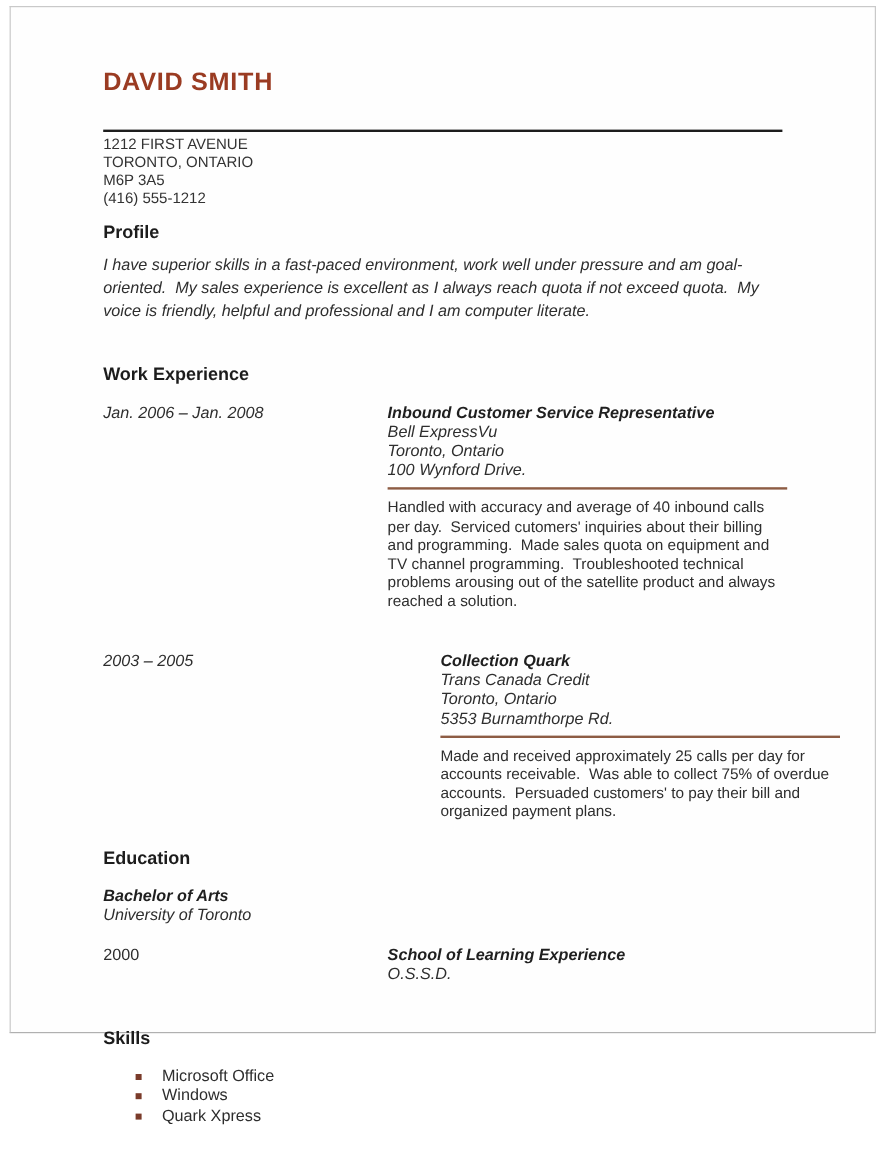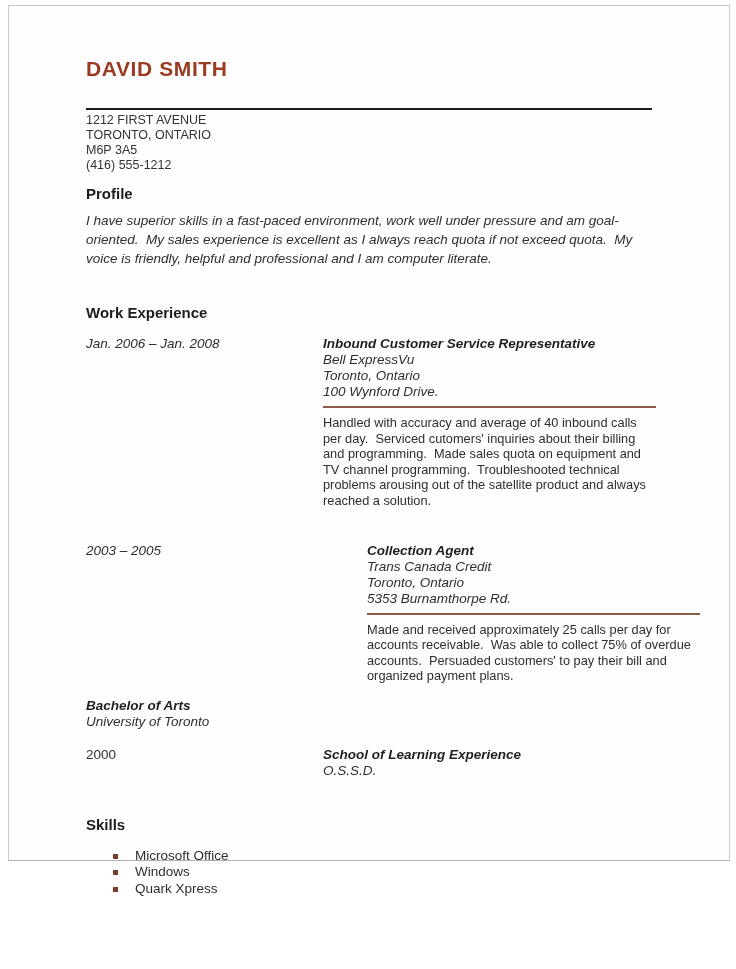--- a/index.html
+++ b/index.html
@@ -184,29 +184,30 @@
       <div class="job-line">Toronto, Ontario</div>
       <div class="job-line">100 Wynford Drive.</div>
       <hr class="accent-divider">
       <p class="job-desc">Handled with accuracy and average of 40 inbound calls per day.  Serviced cutomers' inquiries about their billing and programming.  Made sales quota on equipment and TV channel programming.  Troubleshooted technical problems arousing out of the satellite product and always reached a solution.</p>
     </div>
   </div>
 
   <div class="row job-2">
     <div class="col-left italic">2003 – 2005</div>
     <div class="col-right">
-      <div class="job-title">Collection Agent</div>
+      <div class="job-title">Collection Quark</div>
       <div class="job-line">Trans Canada Credit</div>
       <div class="job-line">Toronto, Ontario</div>
       <div class="job-line">5353 Burnamthorpe Rd.</div>
       <hr class="accent-divider">
       <p class="job-desc">Made and received approximately 25 calls per day for accounts receivable.  Was able to collect 75% of overdue accounts.  Persuaded customers' to pay their bill and organized payment plans.</p>
     </div>
   </div>
 
+  <h2 class="section-heading h-education">Education</h2>
 
   <div class="row edu-1">
     <div class="col-right">
       <div class="edu-degree">Bachelor of Arts</div>
       <div class="edu-school">University of Toronto</div>
     </div>
   </div>
 
   <div class="row edu-2">
     <div class="col-left">2000</div>

